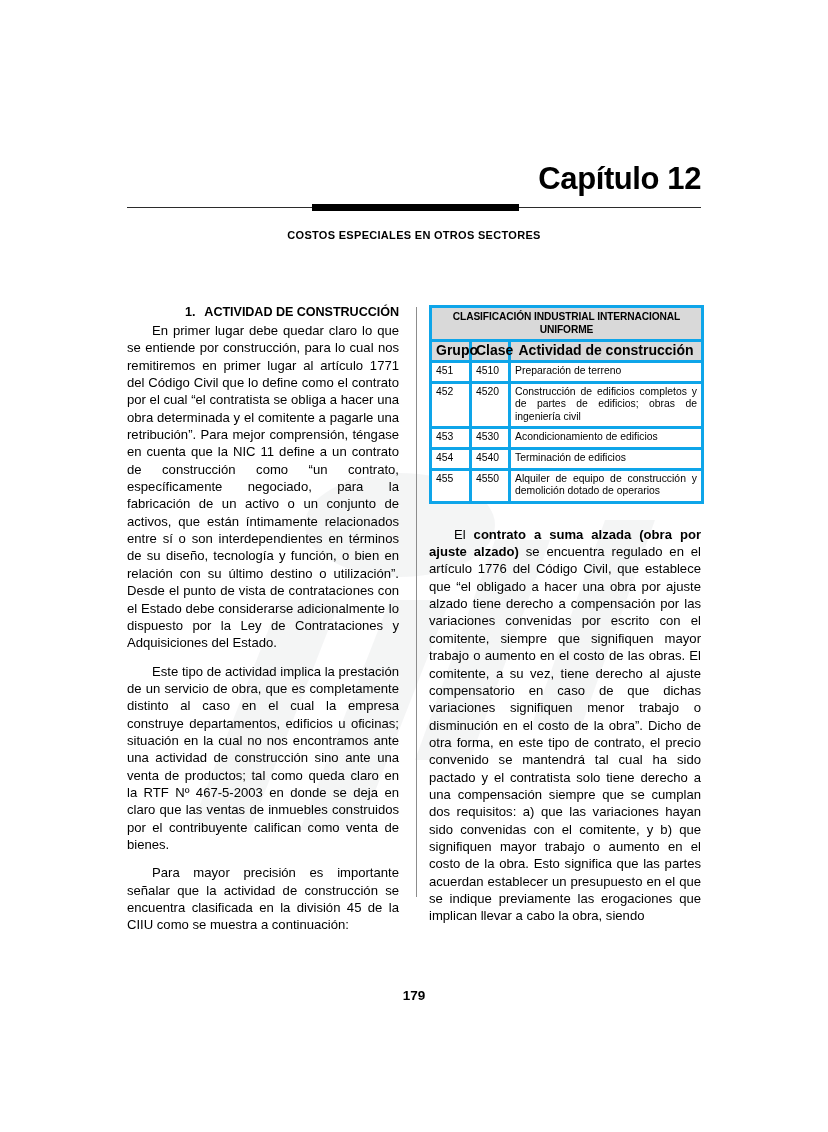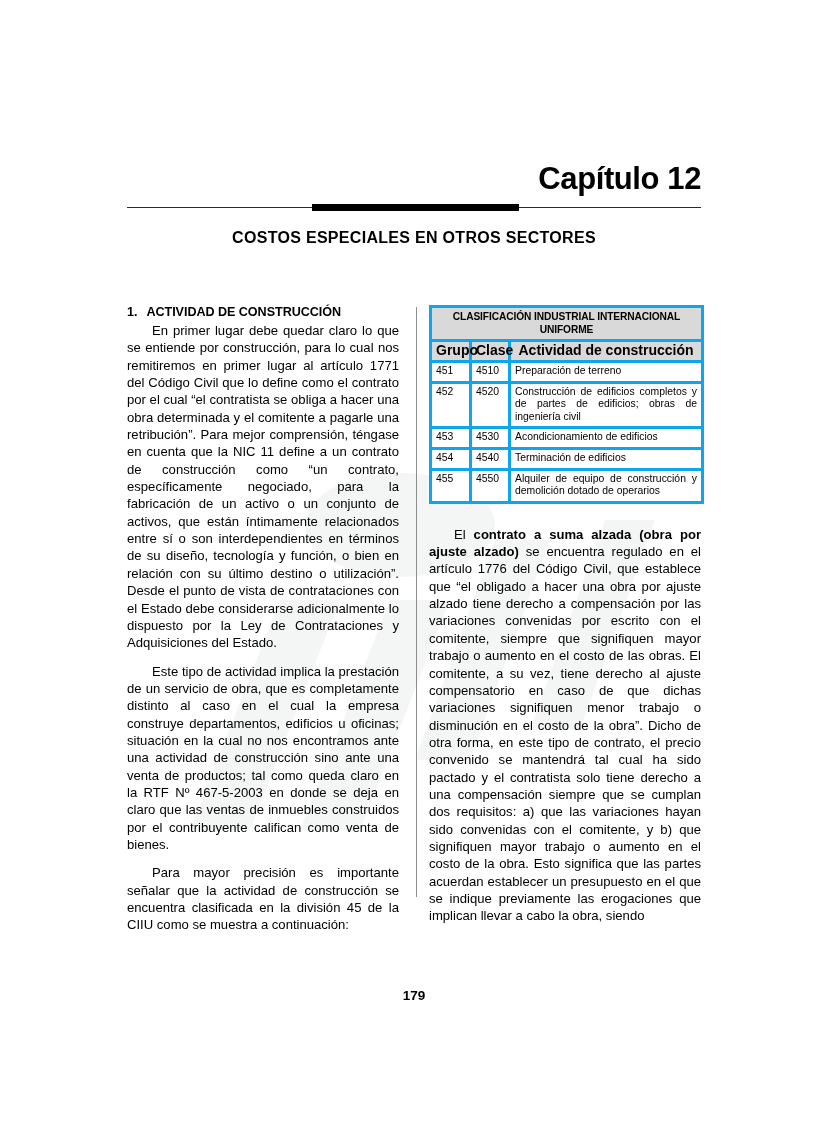--- a/index.html
+++ b/index.html
@@ -64,21 +64,21 @@
   .rule-thick {
     position: absolute;
     left: 185px;
     width: 207px;
     top: 0px;
     height: 7px;
     background: #000000;
   }
   .chapter-subtitle {
     text-align: center;
-    font-size: 16px;
+    font-size: 11px;
     font-weight: bold;
     letter-spacing: 0.3px;
     margin: 0;
     padding-top: 17px;
   }
 
   
   .columns {
     position: absolute;
     left: 127px;
@@ -103,20 +103,21 @@
     background: #8d8d8d;
     z-index: 2;
   }
 
   .section-heading {
     font-size: 12.6px;
     font-weight: bold;
     letter-spacing: -0.05px;
     margin: 0 0 3px 0;
     white-space: nowrap;
+    text-align: right;
   }
   .section-heading .num { margin-right: 9px; }
 
   p.body {
     font-size: 13.1px;
     line-height: 17.35px;
     text-align: justify;
     text-justify: inter-word;
     margin: 0 0 11px 0;
     text-indent: 25px;

